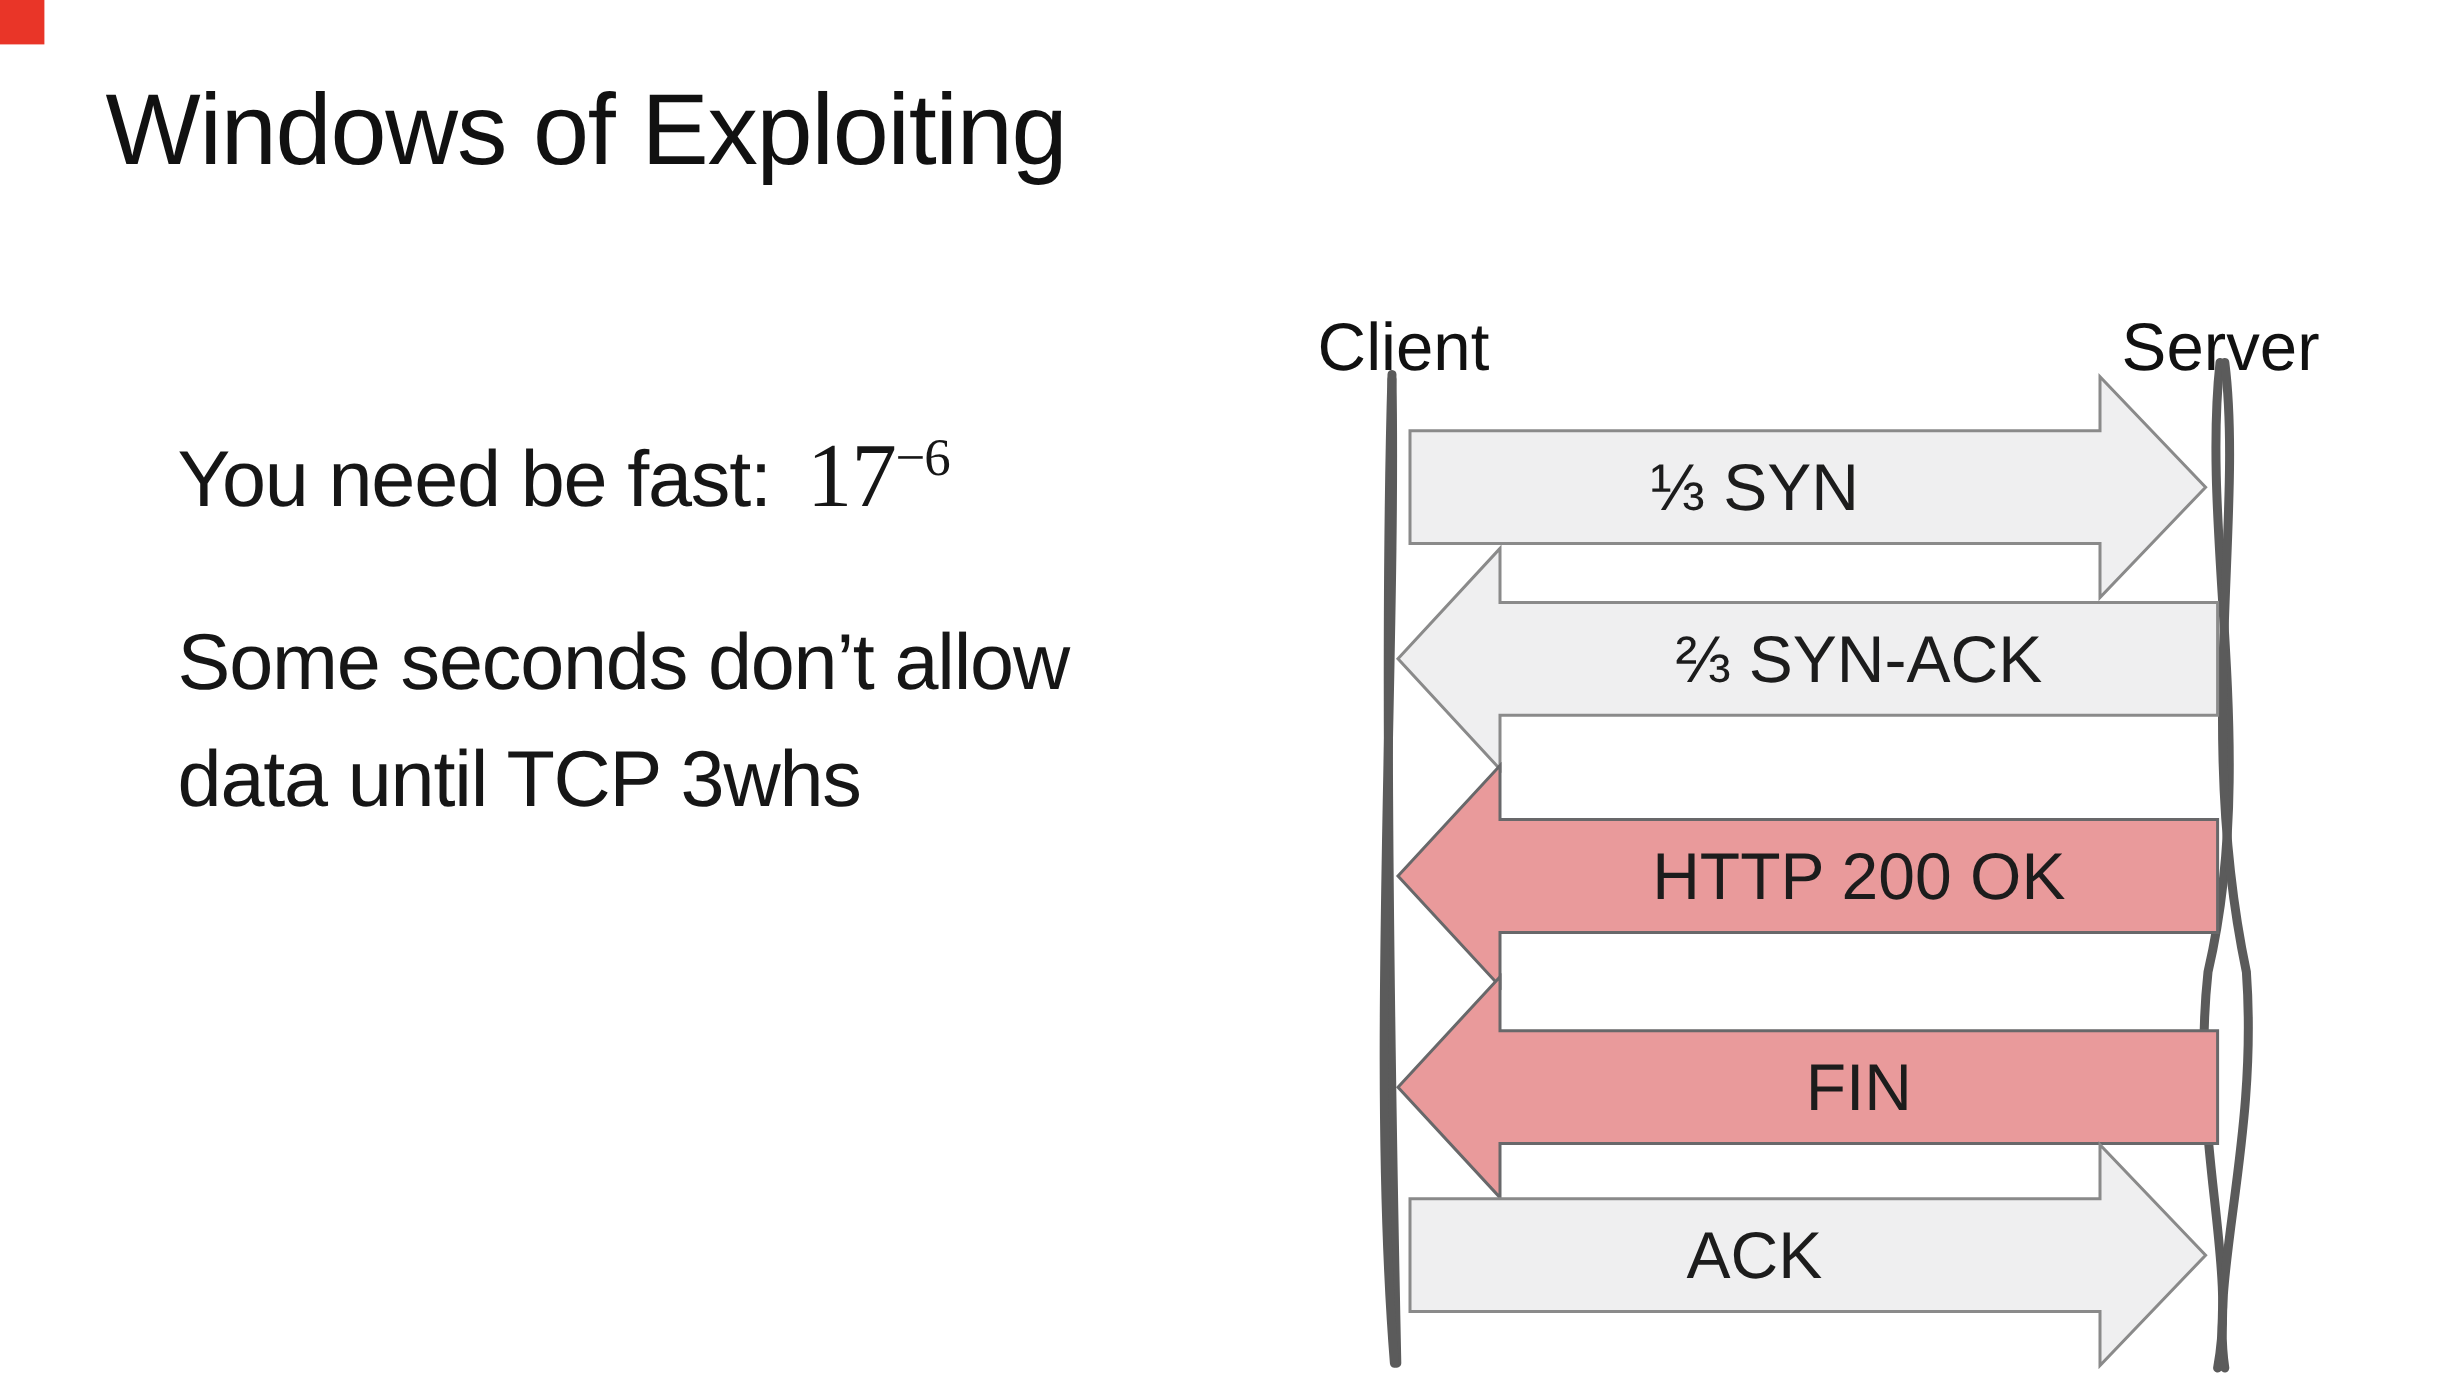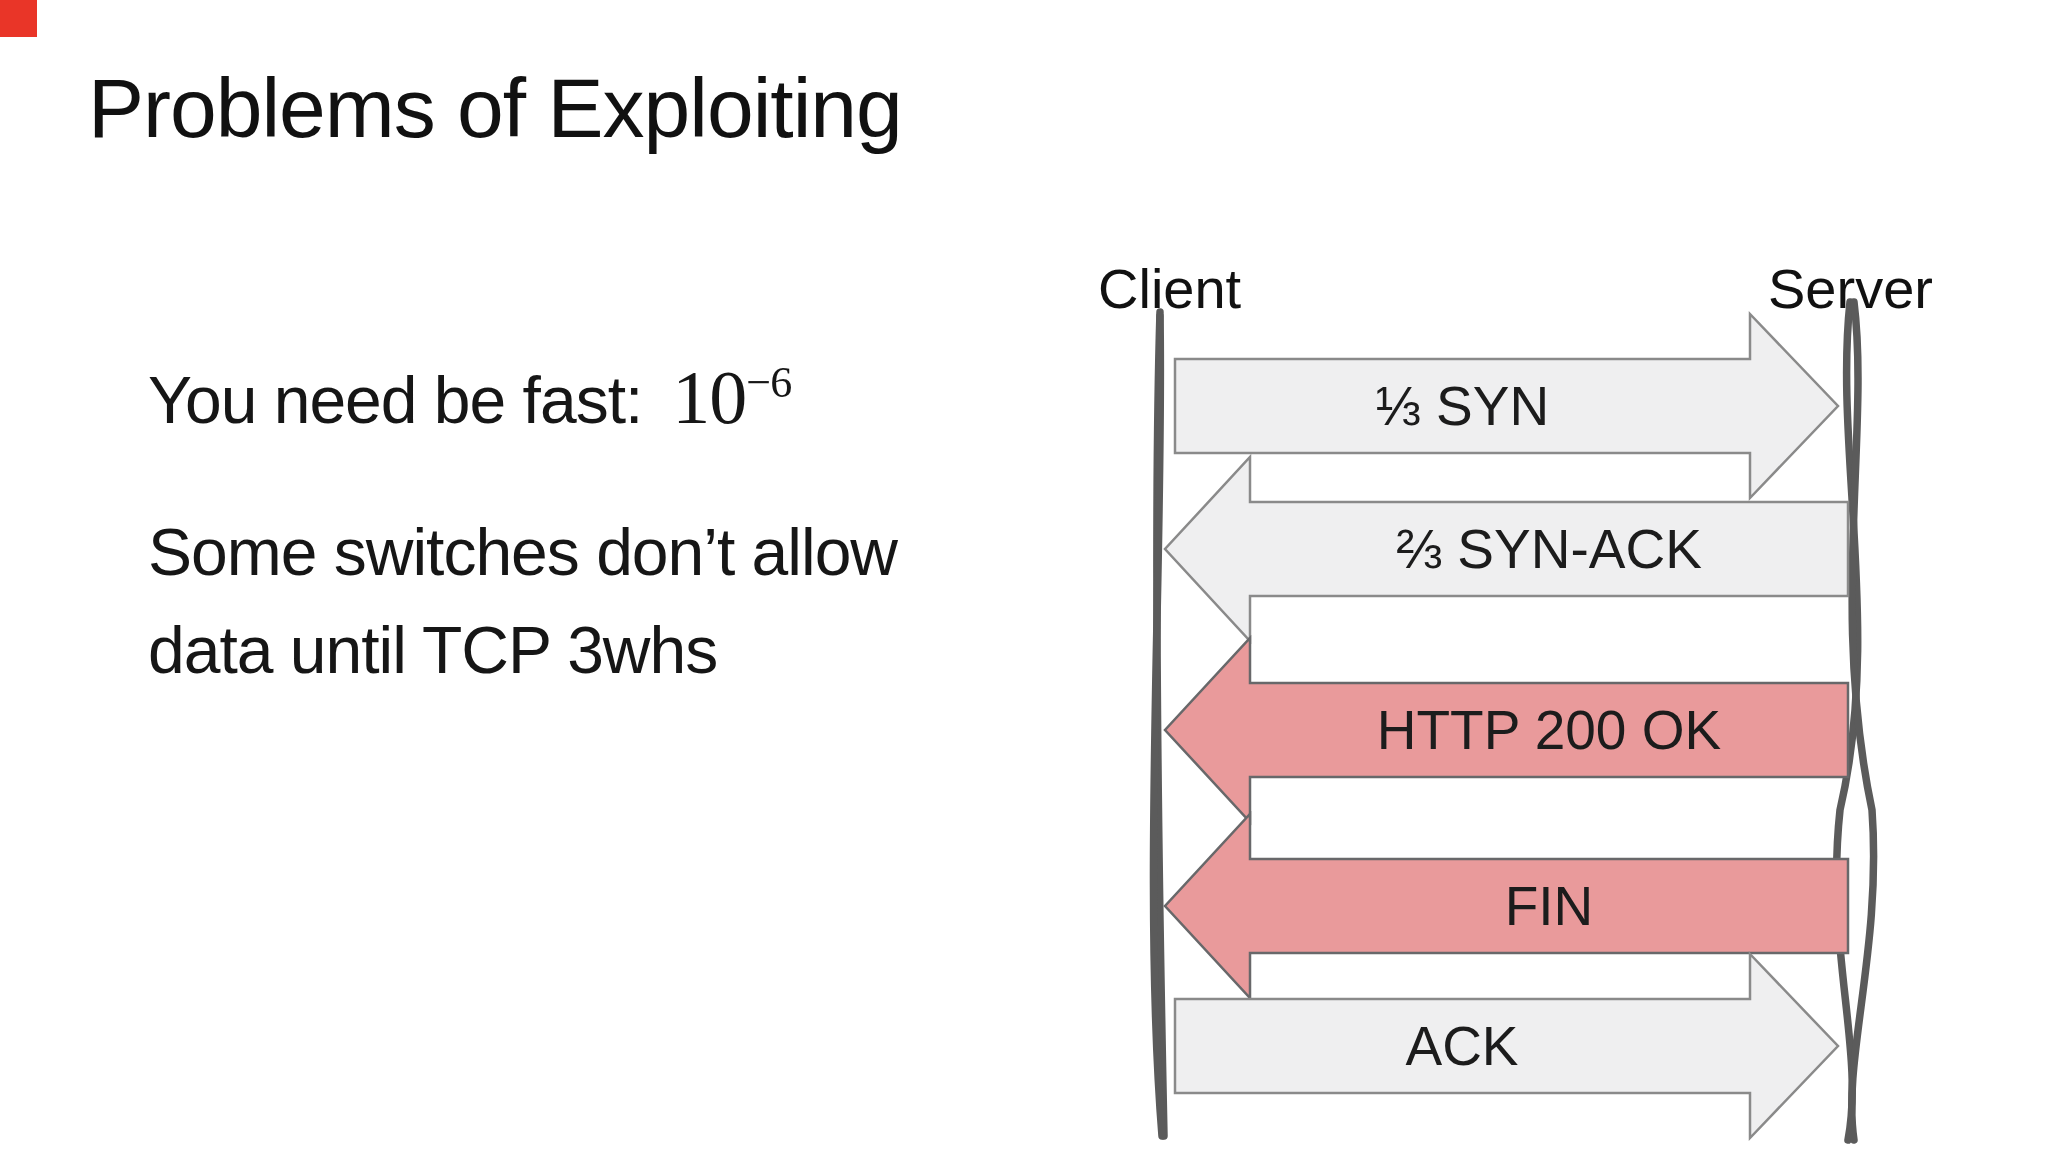--- a/index.html
+++ b/index.html
@@ -96,28 +96,28 @@
     text-anchor: middle;
   }
 </style>
 </head>
 <body>
 
 <div class="slide">
 
   <div class="corner-marker"></div>
 
-  <h1 class="title">Problems of Exploiting</h1>
+  <h1 class="title">Windows of Exploiting</h1>
 
   <div class="bullets">
     <p class="bullet">
-      <span>You need be fast:</span><span class="math"><span>10</span><sup>−6</sup></span><br>
+      <span>You need be fast:</span><span class="math"><span>17</span><sup>−6</sup></span><br>
     </p>
     <p class="bullet">
-      <span>Some switches don’t allow</span><br>
+      <span>Some seconds don’t allow</span><br>
       <span>data until TCP 3whs</span>
     </p>
   </div>
 
   <svg class="diagram" viewBox="0 0 880 900" xmlns="http://www.w3.org/2000/svg">
 
     <text class="actor-label" x="8" y="58">Client</text>
     <text class="actor-label" x="678" y="58">Server</text>
 
     <g>

